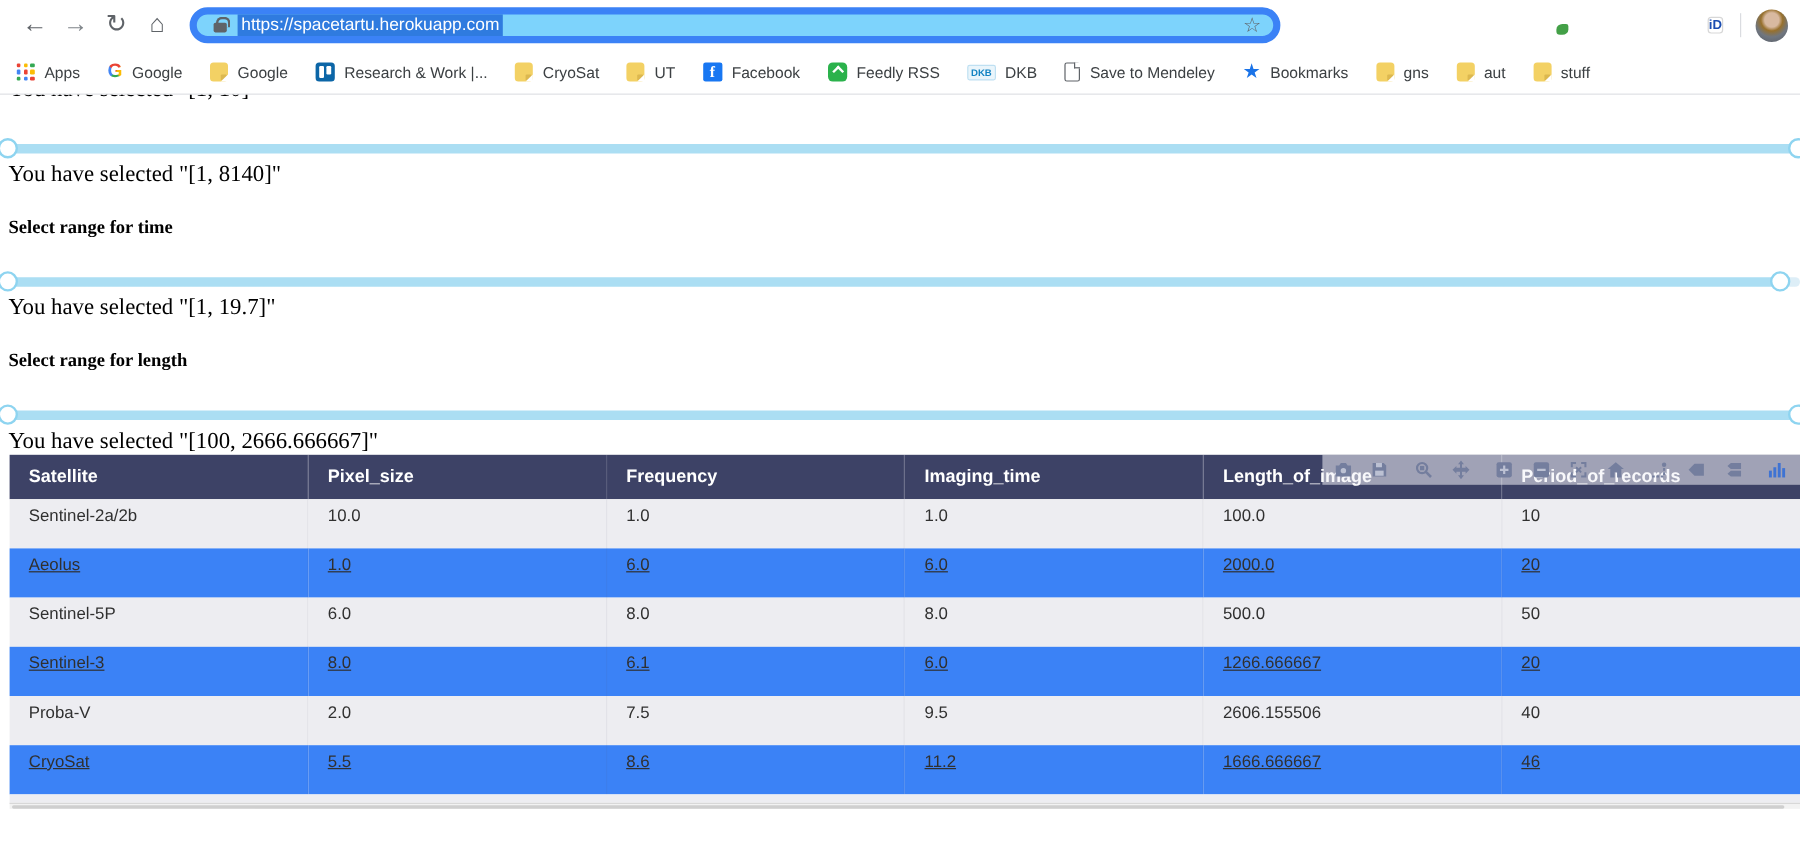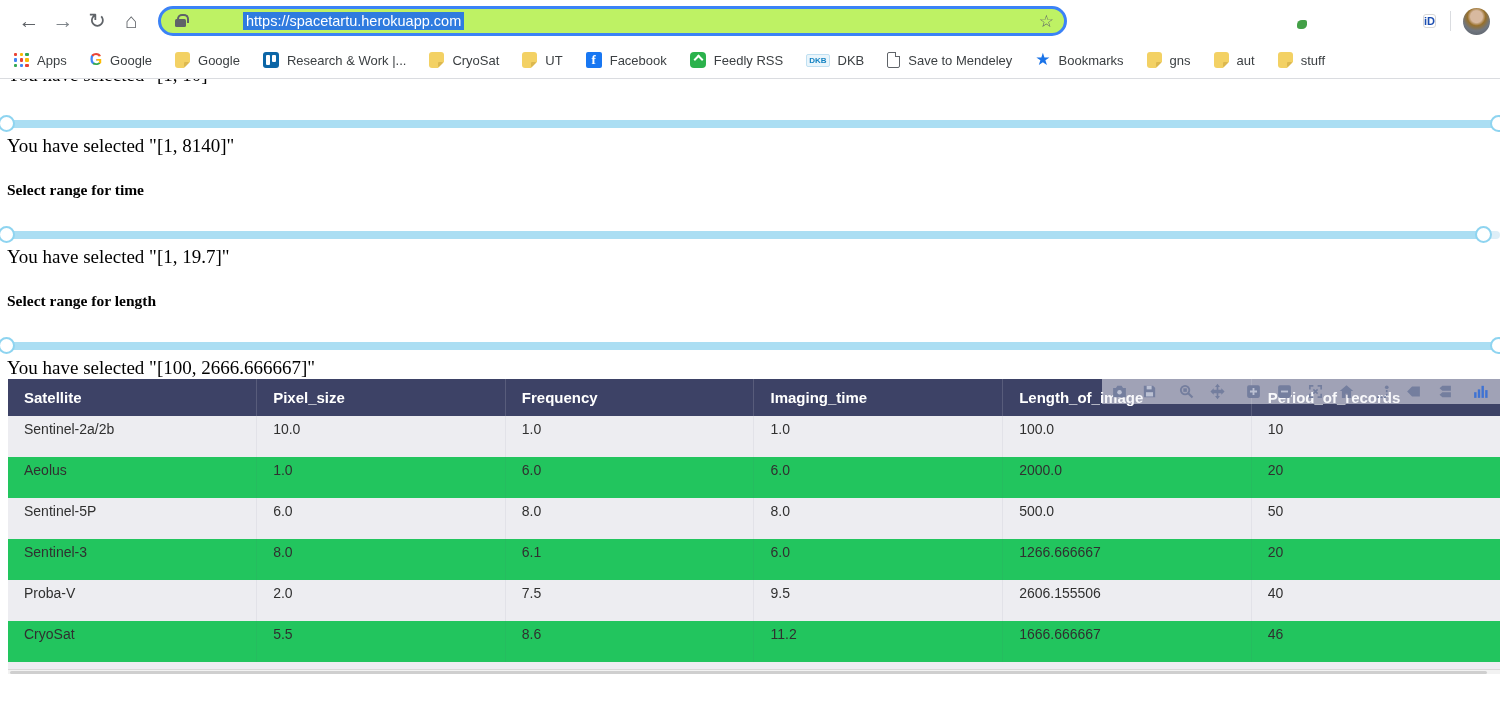--- a/index.html
+++ b/index.html
@@ -4,22 +4,22 @@
 <style>
   * { margin:0; padding:0; box-sizing:border-box; }
   html,body { width:1500px; height:717px; background:#fff; overflow:hidden;
               font-family:"Liberation Sans", sans-serif; }
 
   
   .toolbar { height:42px; display:flex; align-items:center; padding:0 10px 0 12px; background:#fff; }
   .nav-btn { width:34px; height:34px; border:none; background:transparent; color:#5f6368;
              font-size:21px; line-height:34px; text-align:center; cursor:pointer; flex:0 0 auto; }
   .nav-btn.fwd { color:#80868b; }
-  .omnibox { flex:1; height:30px; margin:0 12px 0 10px; border:3px solid #3b82f6; border-radius:15px;
-             display:flex; align-items:center; padding:0 10px 0 12px; background:#bef264;gap:48px; }
+  .omnibox { flex:1; height:30px; margin:0 12px 0 10px; border:6px solid #3b82f6; border-radius:15px;
+             display:flex; align-items:center; padding:0 10px 0 12px; background:#7dd3fc; }
   .lock { width:11px; height:8px; background:#5f6368; border-radius:1.5px; position:relative; margin:3px 9px 0 2px; flex:0 0 auto; }
   .lock::before { content:""; position:absolute; top:-5px; left:1.5px; width:8px; height:7px;
                   border:2px solid #5f6368; border-bottom:none; border-radius:5px 5px 0 0; }
   .url-text { font-size:14.5px; color:#fff; background:#2f7bdf; padding:1px 3px; white-space:nowrap; }
   .omni-star { margin-left:auto; color:#5f6368; font-size:17px; background:none; border:none; cursor:pointer; }
   .ext-area { display:flex; align-items:center; gap:17px; padding:0 6px; flex:0 0 auto; }
   .ext { width:21px; height:21px; position:relative; cursor:pointer; flex:0 0 auto; border:none; background:transparent; padding:0;margin-left:24px; }
   .adblock-shape { width:21px; height:21px; background:#d93025; border-radius:50%;
           clip-path:polygon(30% 0,70% 0,100% 30%,100% 70%,70% 100%,30% 100%,0 70%,0 30%); position:relative; }
   .adblock-shape::after { content:""; position:absolute; left:7px; top:5px; width:7px; height:11px; background:#fff; border-radius:3px; }
@@ -85,21 +85,21 @@
   
   .table-wrap { position:relative; margin:0 0 0 8px; }
   table.data { width:100%; border-collapse:collapse; table-layout:fixed; font-family:"Liberation Sans", sans-serif; }
   table.data th { background:#3d4266; color:#fff; font-size:15px; font-weight:bold; text-align:left;
                   height:37px; padding:0 0 0 16px; border-right:1px solid rgba(255,255,255,0.14); }
   table.data th:last-child { border-right:none; }
   table.data td { height:41px; font-size:14px; color:#303030; padding:0 0 16px 16px;
                   border-right:1px solid rgba(90,90,110,0.07); }
   table.data td:last-child { border-right:none; }
   table.data tr.alt td { background:#ededf1; }
-  table.data tr.plain td { background:#22c55e; }
+  table.data tr.plain td { background:#3b82f6;text-decoration:underline; }
   .partial-row { height:7px; background:#ededf1; }
   .scroll-strip { height:5px; background:#f2f2f2; border-top:1px solid #d8d8d8; position:relative; }
   .scroll-thumb { position:absolute; left:2px; top:1px; height:3px; width:99%; background:#cfcfcf; border-radius:2px; }
 
   
   .modebar { position:absolute; top:0; right:0; height:25px; width:398px;
              background:rgba(242,243,247,0.55); display:flex; align-items:center;
              justify-content:space-between; padding:0 8px 0 6px; }
   .mb-btn { border:none; background:transparent; padding:0; width:22px; height:22px; cursor:pointer;
             display:flex; align-items:center; justify-content:center; }

